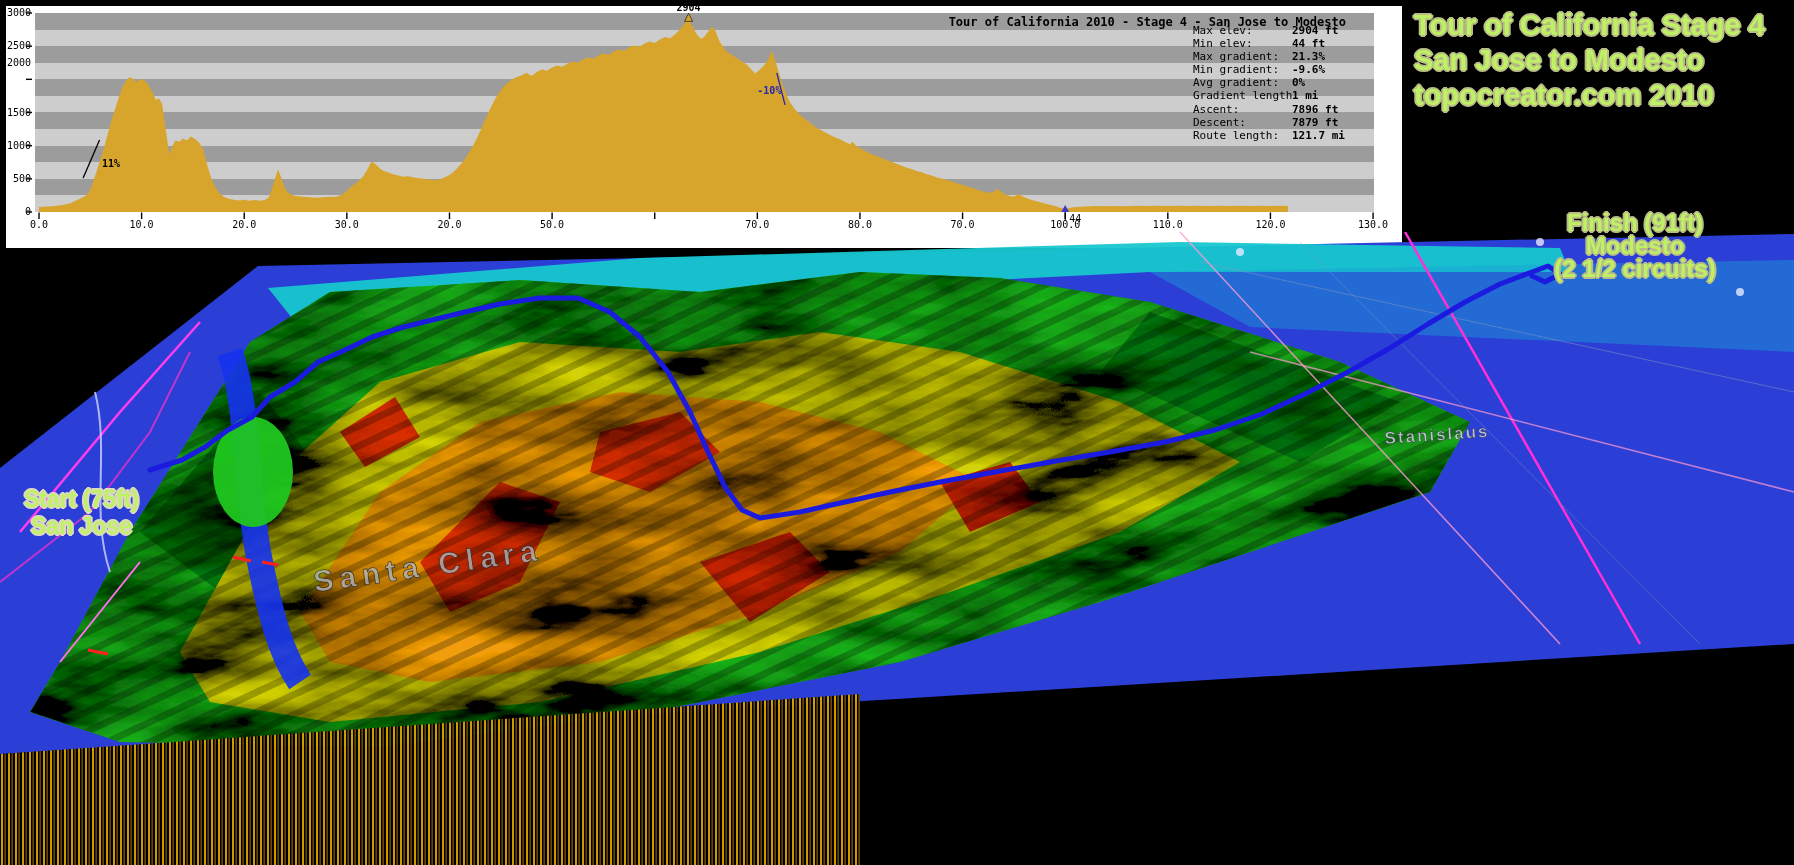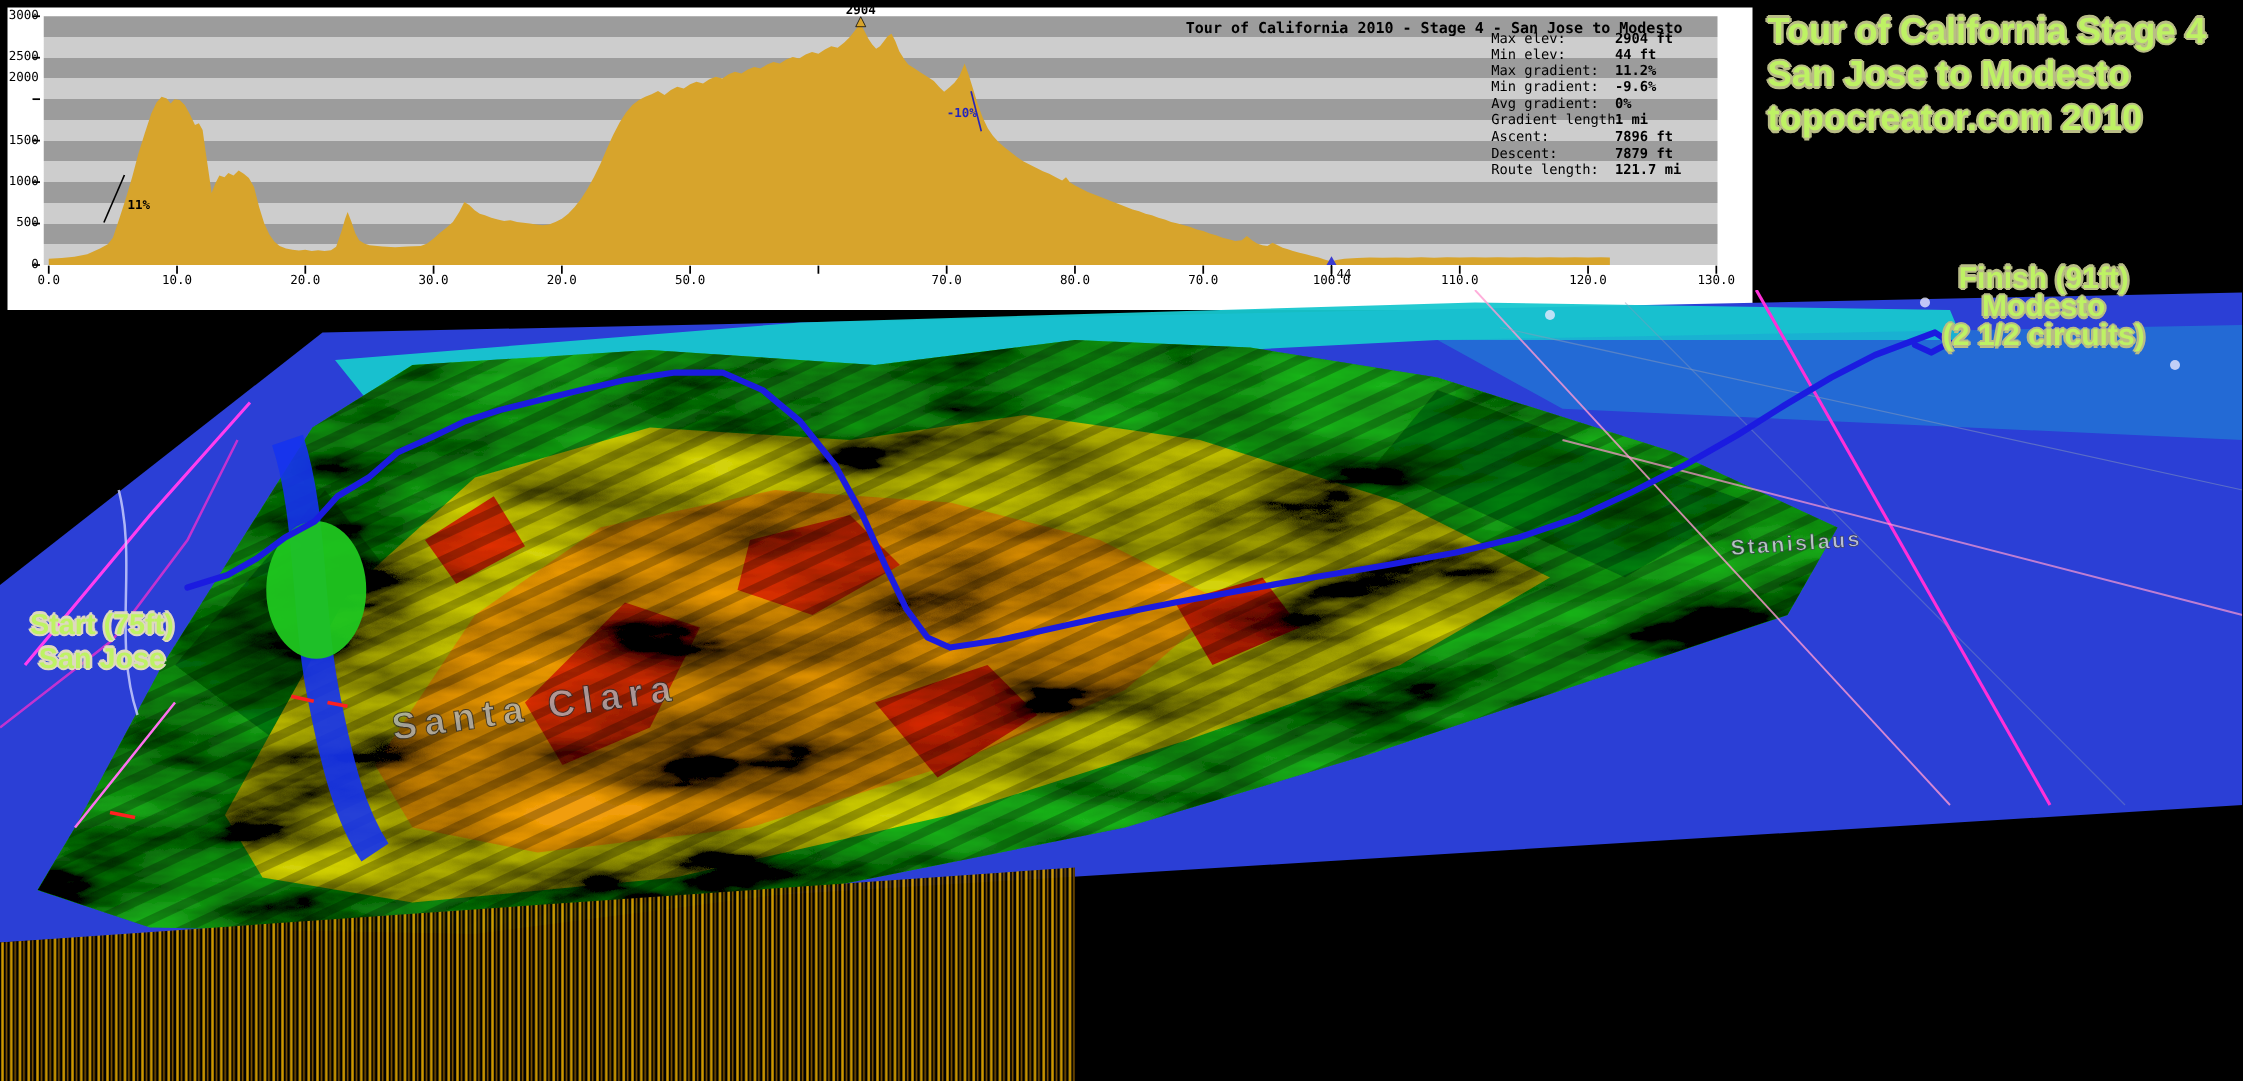--- a/index.html
+++ b/index.html
@@ -69,21 +69,21 @@
             <line x1="48.1266" y1="164.971171" x2="64.54580000000001" y2="126.962362" stroke="#000000" stroke-width="1.3"></line>
             <text x="67.00868" y="153.89356" text-anchor="start" fill="#000000" font-size="10" font-family="&quot;DejaVu Sans Mono&quot;,monospace" font-weight="bold">11%</text>
             <line x1="741.8378000000001" y1="59.966031999999984" x2="750.0474" y2="91.938538" stroke="#2525bb" stroke-width="1.3"></line>
             <text x="722.34" y="80.92725999999999" text-anchor="start" fill="#2525bb" font-size="10" font-family="&quot;DejaVu Sans Mono&quot;,monospace" font-weight="bold">-10%</text>
           </g>
       </svg>
       <div class="ctitle">Tour of California 2010 - Stage 4 - San Jose to Modesto</div>
       <div class="stats" id="stats">
           <div class="row"><span class="sl">Max elev:</span><span class="sv">2904 ft</span></div>
           <div class="row"><span class="sl">Min elev:</span><span class="sv">44 ft</span></div>
-          <div class="row"><span class="sl">Max gradient:</span><span class="sv">11.2%</span></div>
+          <div class="row"><span class="sl">Max gradient:</span><span class="sv">21.3%</span></div>
           <div class="row"><span class="sl">Min gradient:</span><span class="sv">-9.6%</span></div>
           <div class="row"><span class="sl">Avg gradient:</span><span class="sv">0%</span></div>
           <div class="row"><span class="sl">Gradient length:</span><span class="sv">1 mi</span></div>
           <div class="row"><span class="sl">Ascent:</span><span class="sv">7896 ft</span></div>
           <div class="row"><span class="sl">Descent:</span><span class="sv">7879 ft</span></div>
           <div class="row"><span class="sl">Route length:</span><span class="sv">121.7 mi</span></div>
         </div>
     </div>
     <div id="yaxis">
         <div class="ylab" style="top: 200px;">0</div>

